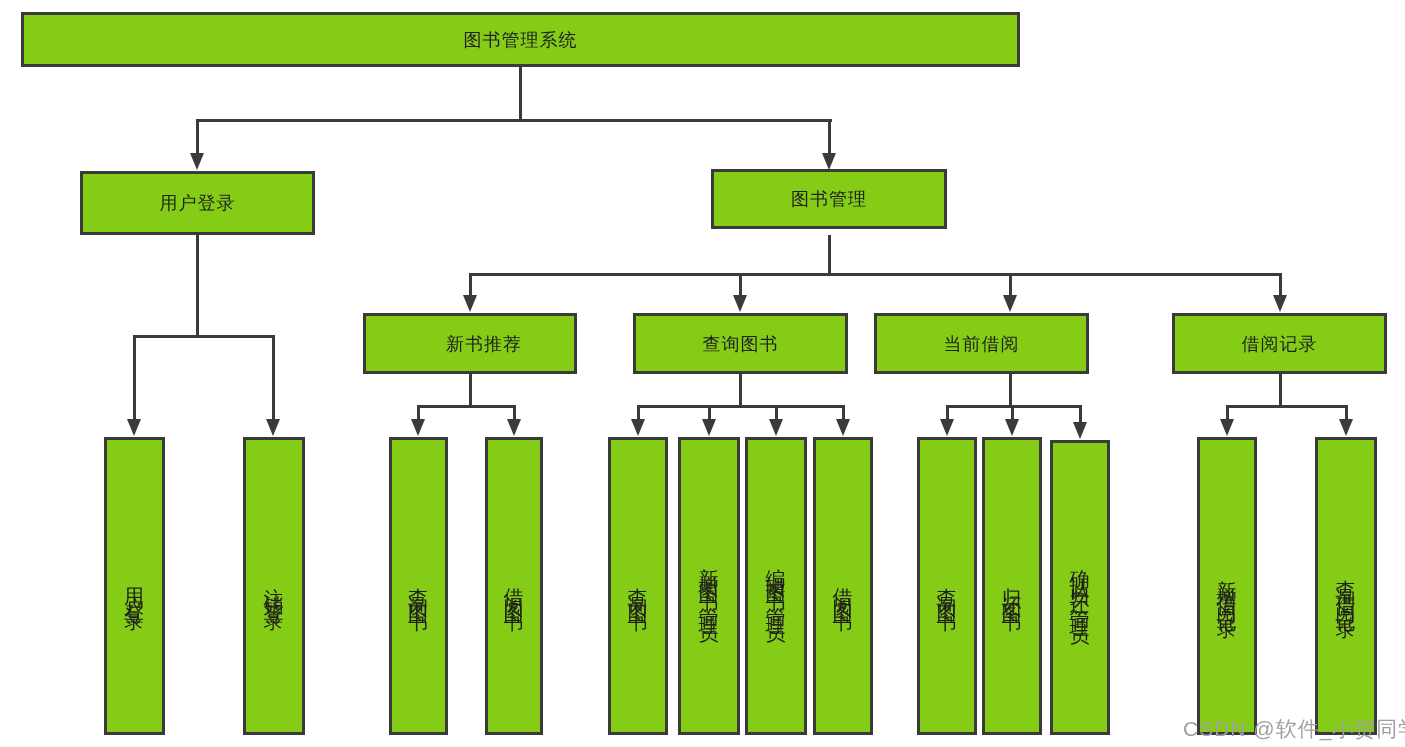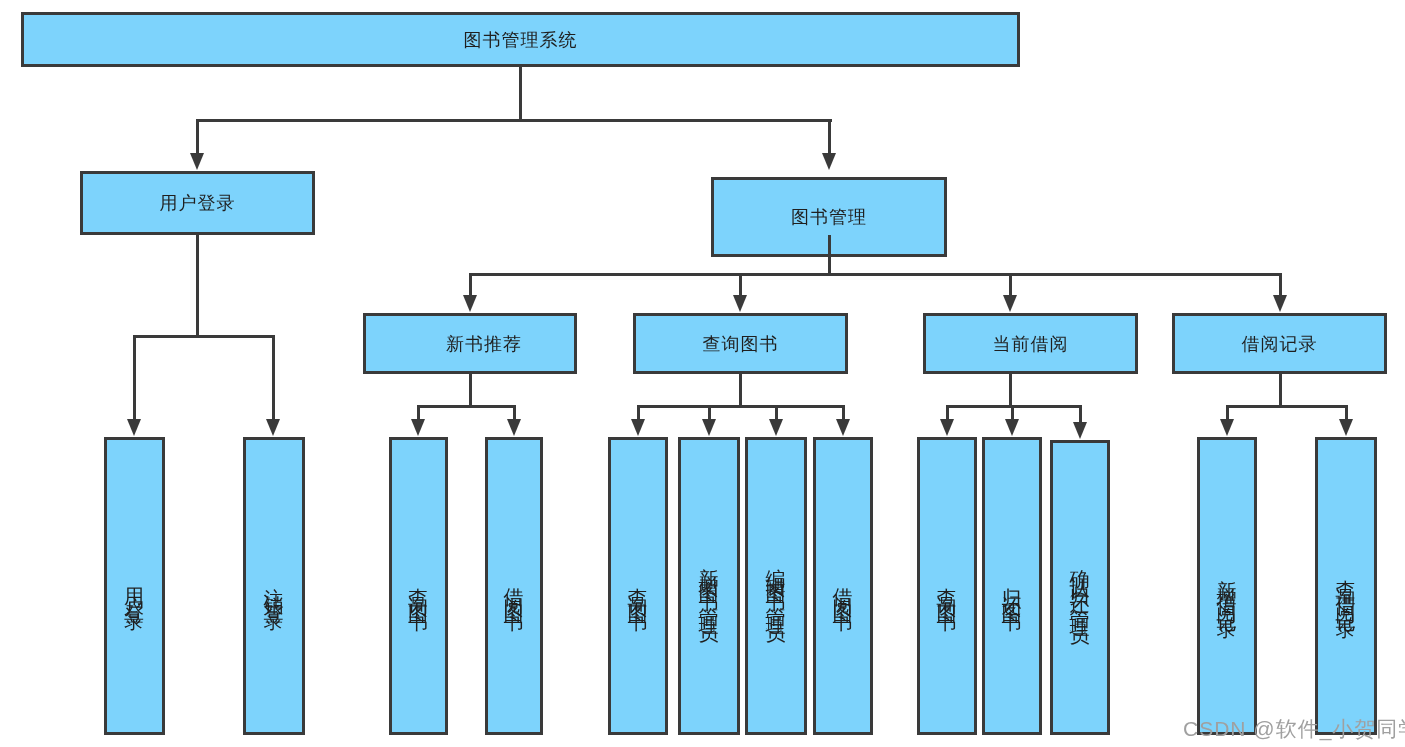--- a/index.html
+++ b/index.html
@@ -1,21 +1,21 @@
 <!DOCTYPE html>
 <html><head>
 <meta charset="utf-8">
 <style>
   html,body{margin:0;padding:0;background:#ffffff;}
   .stage{
     position:relative;width:1405px;height:747px;background:#ffffff;overflow:hidden;
     font-family:"Liberation Sans","DejaVu Sans",sans-serif;color:#1f1f1f;
   }
   .node{
-    position:absolute;box-sizing:border-box;border:3px solid #3a3a3a;background:#7dd3fc;
+    position:absolute;box-sizing:border-box;border:3px solid #3a3a3a;background:#84cc16;
     display:flex;align-items:center;justify-content:center;
     font-size:18px;letter-spacing:1px;
   }
   .node.vert{
     writing-mode:vertical-lr;text-orientation:mixed;
     font-size:20px;letter-spacing:8px;line-height:1;
     padding-top:4px;
   }
   .line{position:absolute;background:#3a3a3a;}
   .arrow{
@@ -30,27 +30,27 @@
 </style>
 </head>
 <body>
 
 <div class="stage">
 
   <div class="node" style="left:21px;top:12px;width:999px;height:55px;">图书管理系统</div>
 
   <div class="node" style="left:80px;top:171px;width:235px;height:64px;">用户登录</div>
 
-  <div class="node" style="left:711px;top:177px;width:236px;height:80px;">图书管理</div>
+  <div class="node" style="left:711px;top:169px;width:236px;height:60px;">图书管理</div>
 
   <div class="node" style="left:363px;top:313px;width:214px;height:61px;padding-left:28px;">新书推荐</div>
 
   <div class="node" style="left:633px;top:313px;width:215px;height:61px;">查询图书</div>
 
-  <div class="node" style="left:923px;top:313px;width:215px;height:61px;">当前借阅</div>
+  <div class="node" style="left:874px;top:313px;width:215px;height:61px;">当前借阅</div>
 
   <div class="node" style="left:1172px;top:313px;width:215px;height:61px;">借阅记录</div>
 
   <div class="node vert" style="left:104px;top:437px;width:61px;height:298px;">用户登录</div>
   <div class="node vert" style="left:243px;top:437px;width:62px;height:298px;">注销登录</div>
 
   <div class="node vert" style="left:389px;top:437px;width:59px;height:298px;">查询图书</div>
   <div class="node vert" style="left:485px;top:437px;width:58px;height:298px;">借阅图书</div>
 
   <div class="node vert" style="left:608px;top:437px;width:60px;height:298px;">查询图书</div>

